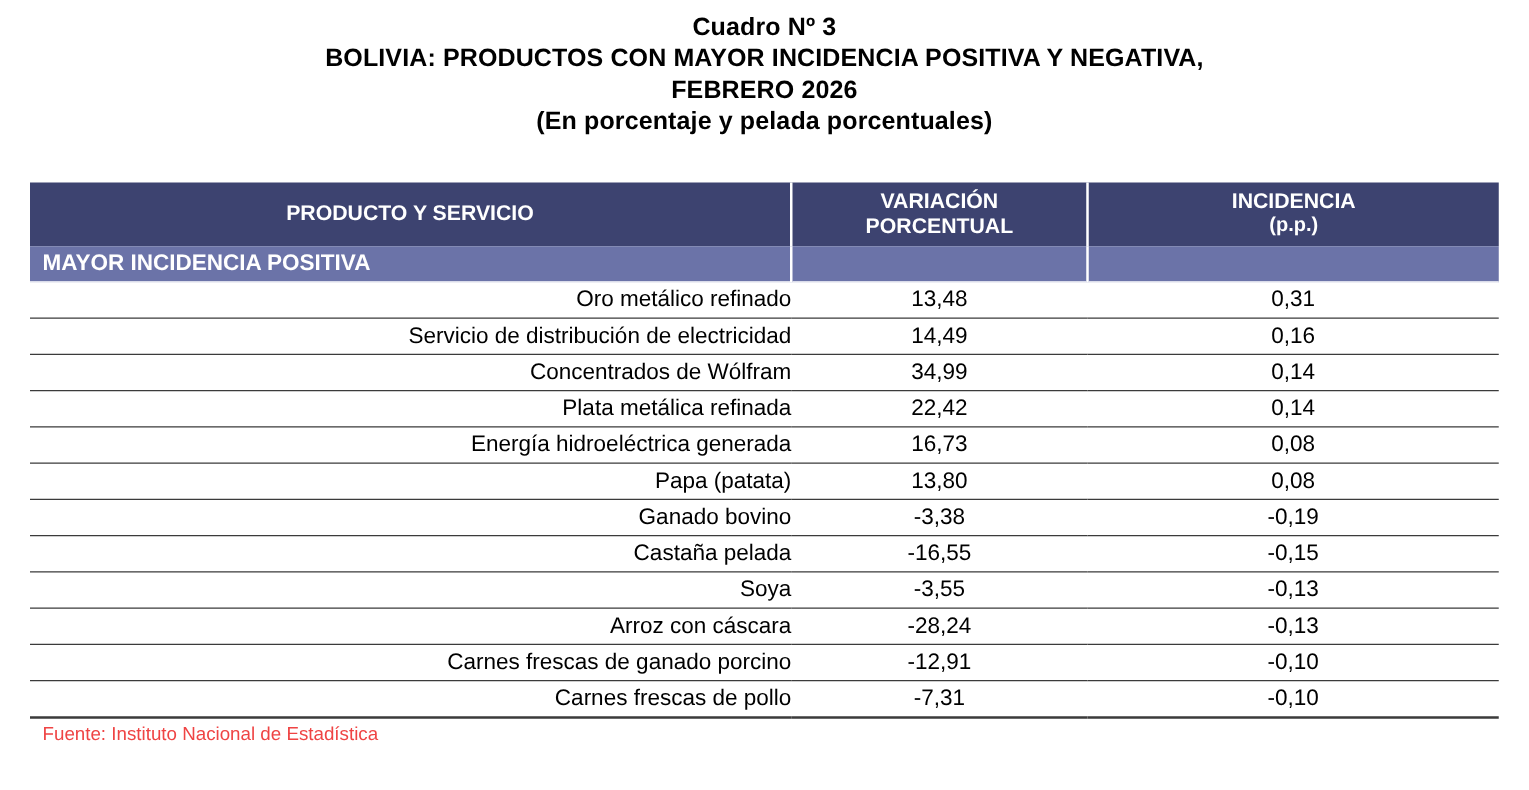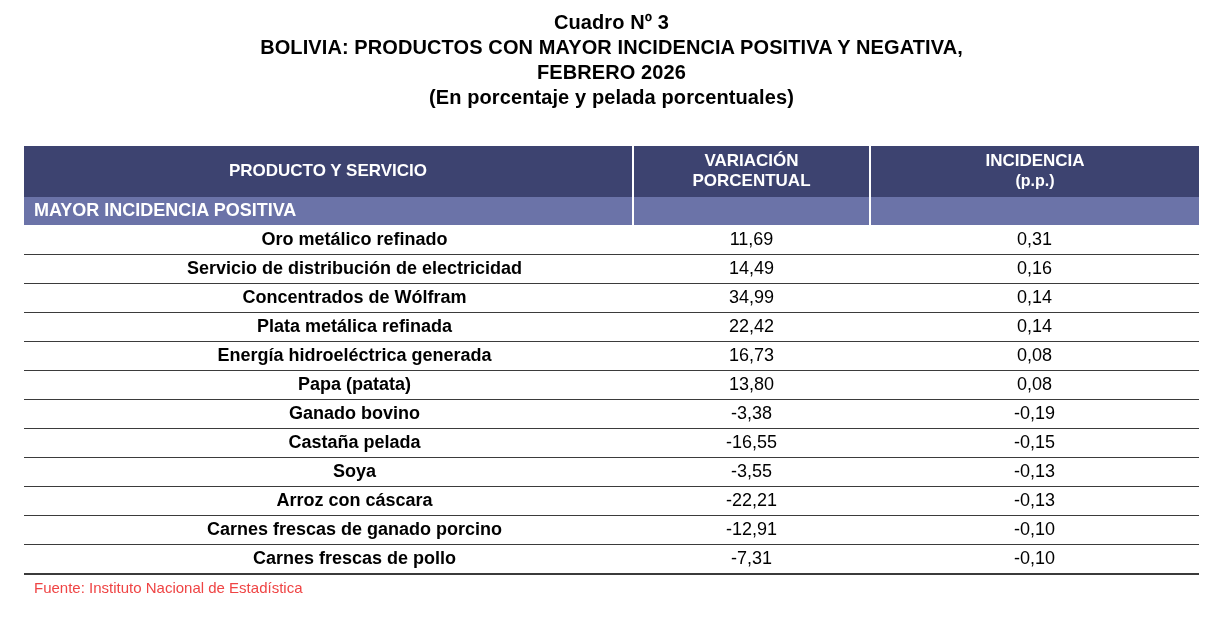--- a/index.html
+++ b/index.html
@@ -81,22 +81,21 @@
 
   tbody td {
     font-size: 18px;
     line-height: 21px;
     padding: 3px 0 4px 0;
     border-bottom: 1px solid #3b3b3b;
     background: #ffffff;
   }
   tbody tr.data td.name {
     padding-left: 52px;
-    text-align: center;
-    font-weight: bold;
+    text-align: right;
   }
   tbody tr.data td.num {
     text-align: center;
   }
   tbody tr.data:last-child td {
     border-bottom: 2px solid #3b3b3b;
   }
   .source {
     margin: 4px 24px 0 24px;
     font-size: 15px;
@@ -139,21 +138,21 @@
       <tbody>
 
         <tr class="section">
           <td>MAYOR INCIDENCIA POSITIVA</td>
           <td class="blank"></td>
           <td class="blank"></td>
         </tr>
 
         <tr class="data">
           <td class="name">Oro metálico refinado</td>
-          <td class="num">11,69</td>
+          <td class="num">13,48</td>
           <td class="num">0,31</td>
         </tr>
         <tr class="data">
           <td class="name">Servicio de distribución de electricidad</td>
           <td class="num">14,49</td>
           <td class="num">0,16</td>
         </tr>
         <tr class="data">
           <td class="name">Concentrados de Wólfram</td>
           <td class="num">34,99</td>
@@ -186,21 +185,21 @@
           <td class="num">-16,55</td>
           <td class="num">-0,15</td>
         </tr>
         <tr class="data">
           <td class="name">Soya</td>
           <td class="num">-3,55</td>
           <td class="num">-0,13</td>
         </tr>
         <tr class="data">
           <td class="name">Arroz con cáscara</td>
-          <td class="num">-22,21</td>
+          <td class="num">-28,24</td>
           <td class="num">-0,13</td>
         </tr>
         <tr class="data">
           <td class="name">Carnes frescas de ganado porcino</td>
           <td class="num">-12,91</td>
           <td class="num">-0,10</td>
         </tr>
         <tr class="data">
           <td class="name">Carnes frescas de pollo</td>
           <td class="num">-7,31</td>

